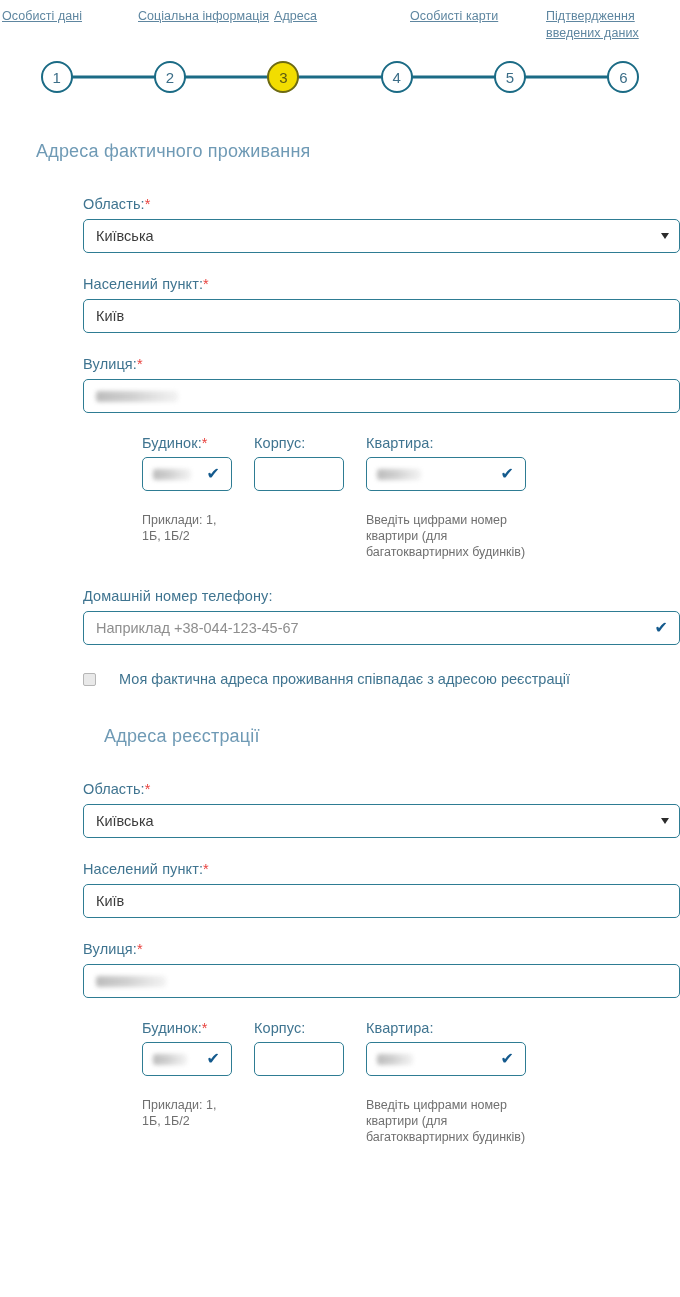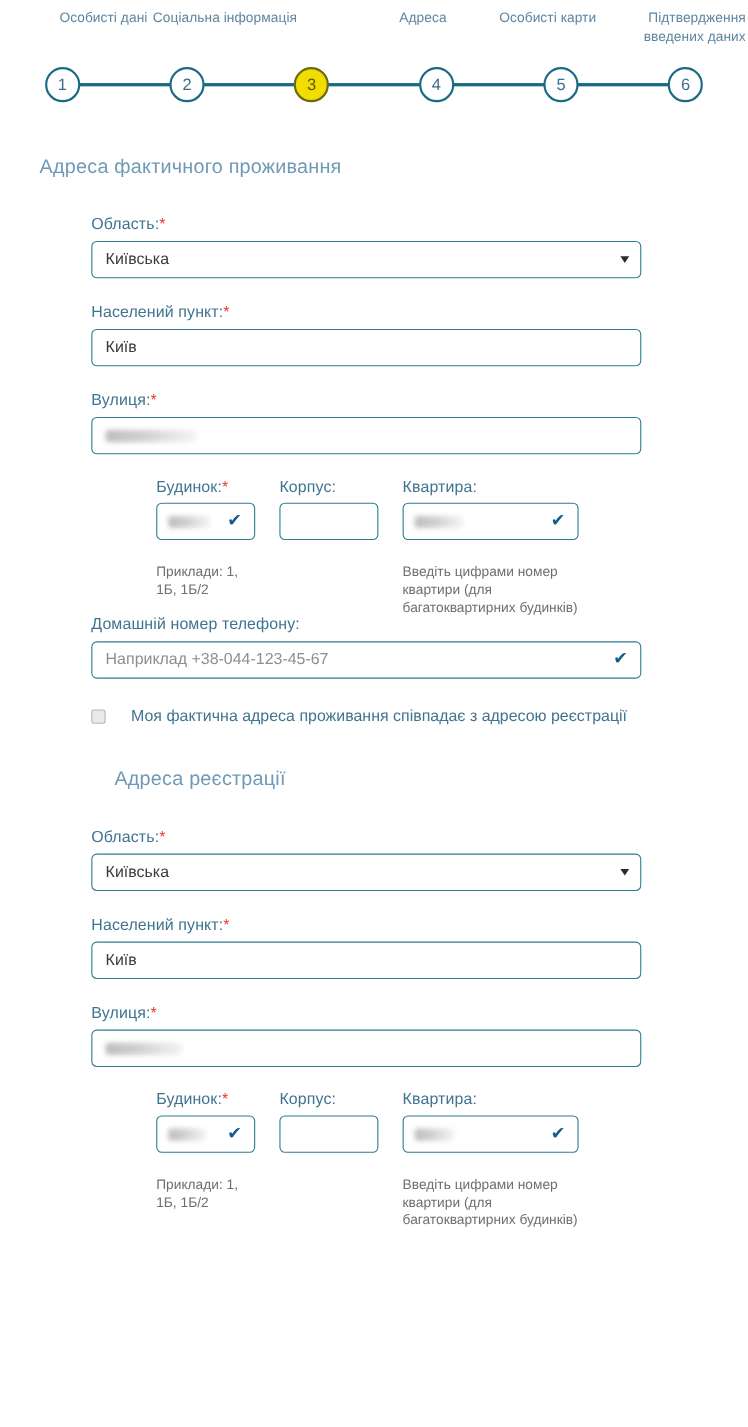--- a/index.html
+++ b/index.html
@@ -27,26 +27,27 @@
     padding-top: 8px;
   }
   .step-labels {
     display: flex;
     width: 680px;
     height: 46px;
     align-items: flex-start;
   }
   .step-label {
     flex: 1 1 0;
-    text-align: right;
+    text-align: left;
     font-size: 12.5px;
     line-height: 17px;
     color: #5e86a0;
     padding: 0 2px;
     letter-spacing: 0.05px;
+    text-decoration: underline;
   }
   .step-circles {
     position: relative;
     display: flex;
     width: 680px;
     height: 46px;
     align-items: center;
   }
   .step-node {
     flex: 1 1 0;
@@ -95,21 +96,20 @@
   .section-title {
     font-size: 18px;
     color: #6f9ab5;
     font-weight: 400;
     margin: 0;
     padding-left: 104px;
     letter-spacing: 0.2px;
   }
   .field {
     padding-left: 83px;
-    padding-right: 97px;
   }
   .field-label {
     font-size: 14.5px;
     color: #3f7490;
     margin-bottom: 7px;
     letter-spacing: 0.1px;
   }
   .req { color: #e8433f; }
 
   .control {
@@ -296,21 +296,21 @@
       <div class="col-flat">
         <div class="field-label"><span>Квартира:</span><span class="req"></span></div>
         <div class="control">
           <span class="redacted" style="width:44px;"></span>
           <span class="check">✔</span>
         </div>
         <div class="hint">Введіть цифрами номер квартири (для багатоквартирних будинків)</div>
       </div>
     </div>
 
-    <div class="field" style="">
+    <div class="field" style="margin-top:28px;">
       <div class="field-label"><span>Домашній номер телефону:</span><span class="req"></span></div>
       <div class="control placeholder-text">
         <span class="value">Наприклад +38-044-123-45-67</span>
         <span class="check">✔</span>
       </div>
     </div>
 
     <div class="checkbox-row" style="margin-top:24px;justify-content:space-between;">
       <div class="cb"></div>
       <div class="cb-label">Моя фактична адреса проживання співпадає з адресою реєстрації</div>

